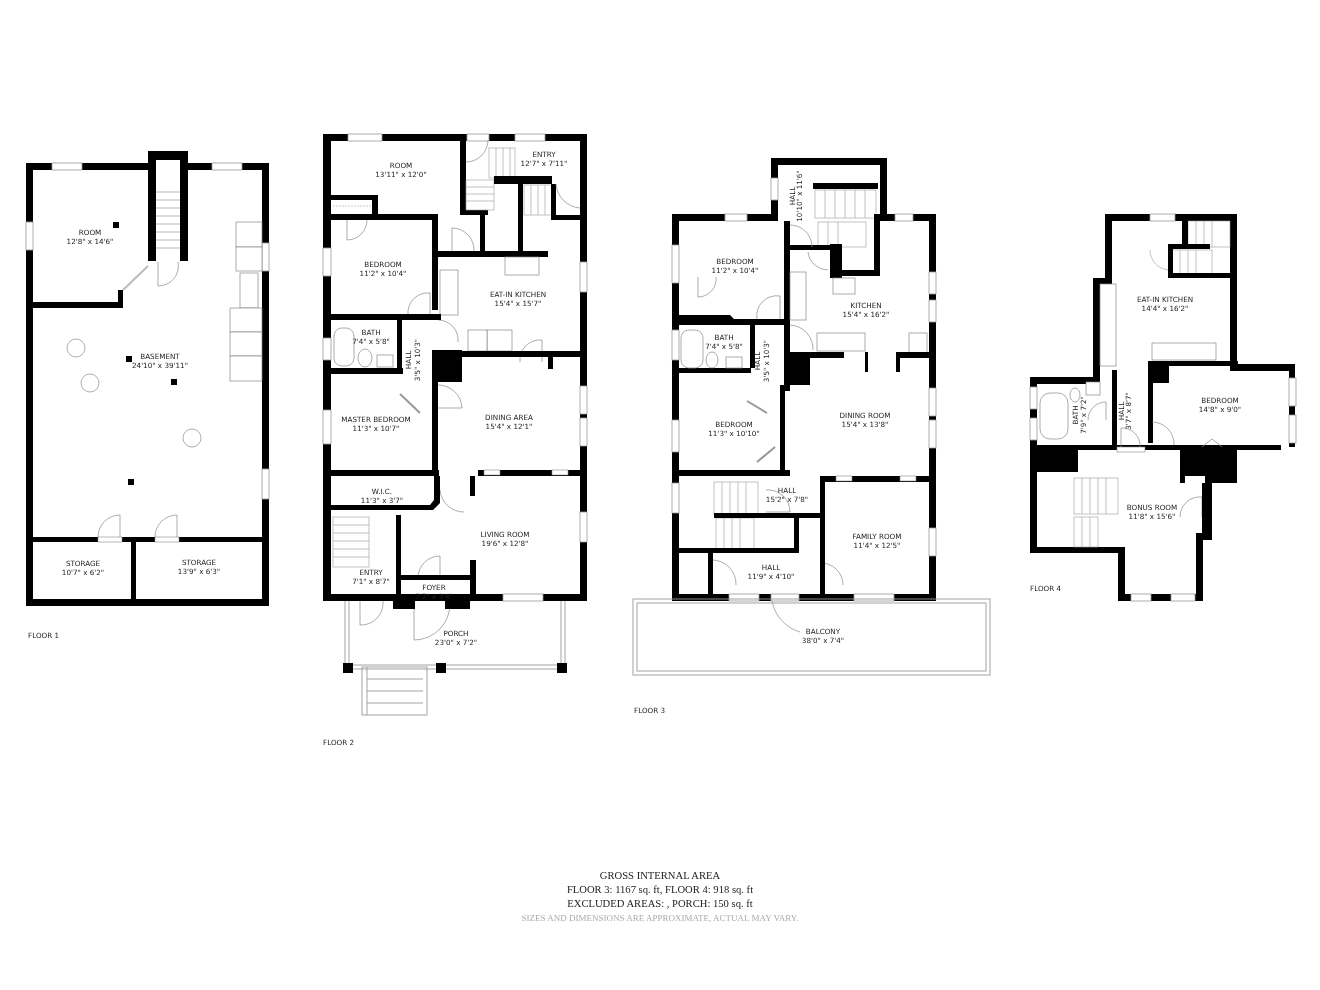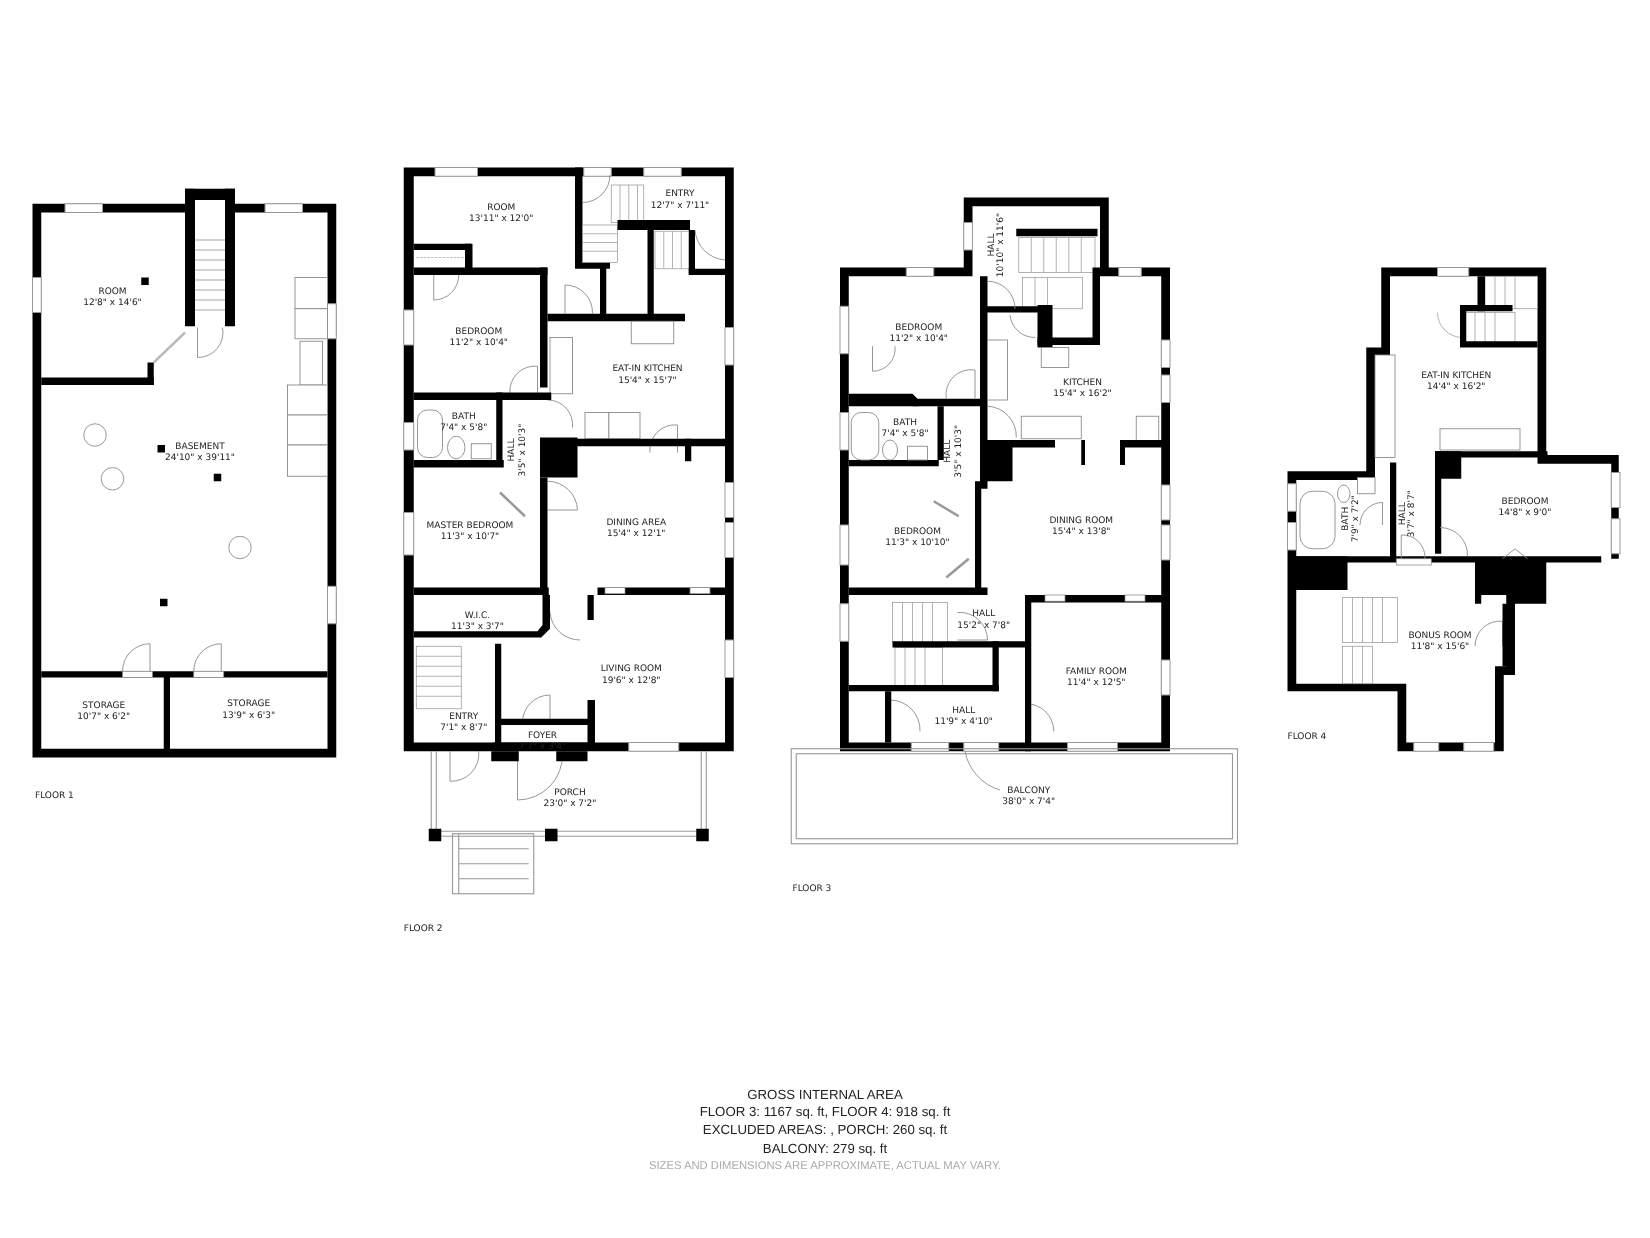--- a/index.html
+++ b/index.html
@@ -1,20 +1,20 @@
 <!DOCTYPE html>
 <html><head>
 <meta charset="utf-8">
 <style>
   html, body { margin:0; padding:0; background:#ffffff; }
   body { width:1320px; height:990px; position:relative; overflow:hidden; font-family:"DejaVu Sans", sans-serif; }
   svg.plan { position:absolute; left:0; top:0; }
   .rl { font-family:"DejaVu Sans", sans-serif; font-size:7.2px; fill:#222; text-anchor:middle; }
   .fl { font-family:"DejaVu Sans", sans-serif; font-size:7.2px; fill:#222; }
-  .summary { position:absolute; left:460px; top:869px; width:400px; text-align:center; font-family:Liberation Sans, sans-serif; font-size:10.6px; color:#222; line-height:14.2px; }
+  .summary { position:absolute; left:460px; top:869px; width:400px; text-align:center; font-family:Liberation Serif, serif; font-size:10.6px; color:#222; line-height:14.2px; }
   .summary .disclaimer { color:#aaaaaa; font-size:9px; line-height:12px; }
 </style>
 </head>
 <body>
 
 <svg class="plan" width="1320" height="990" viewBox="0 0 1320 990" xmlns="http://www.w3.org/2000/svg">
   <defs>
     <g id="stair-h">
     </g>
   </defs>
@@ -438,16 +438,15 @@
     <text class="rl" x="1220" y="412">14'8" x 9'0"</text>
     <text class="rl" x="1152" y="510">BONUS ROOM</text>
     <text class="rl" x="1152" y="519">11'8" x 15'6"</text>
     <text class="fl" x="1030" y="591">FLOOR 4</text>
   </g>
 </svg>
 
 <div class="summary">
   <div>GROSS INTERNAL AREA</div>
   <div>FLOOR 3: 1167 sq. ft, FLOOR 4: 918 sq. ft</div>
-  <div>EXCLUDED AREAS: , PORCH: 260 sq. ft</div>
-  <div>BALCONY: 279 sq. ft</div>
+  <div>EXCLUDED AREAS: , PORCH: 150 sq. ft</div>
   <div class="disclaimer">SIZES AND DIMENSIONS ARE APPROXIMATE, ACTUAL MAY VARY.</div>
 </div>
 
 </body></html>

